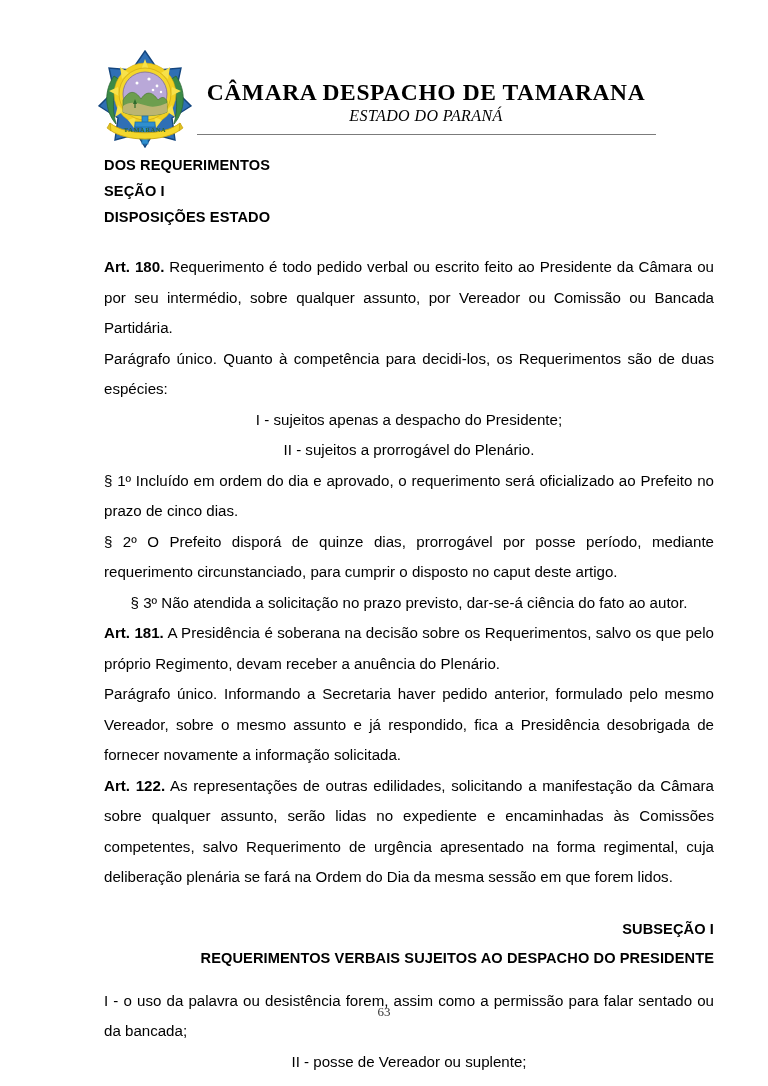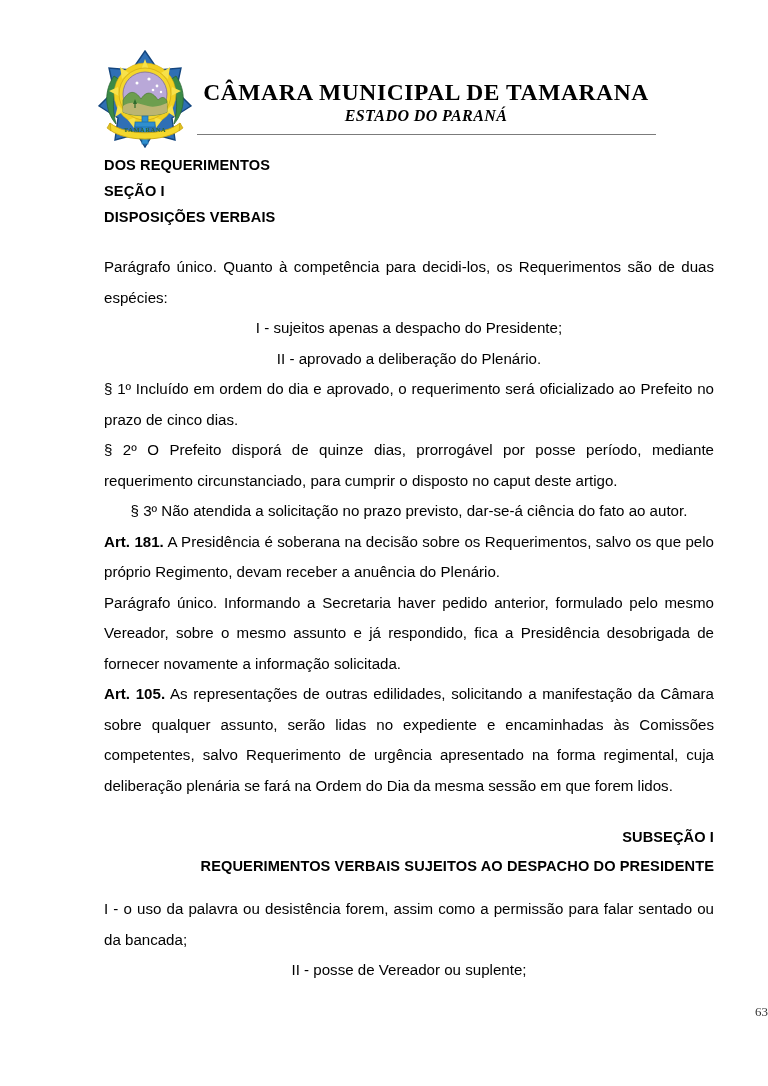--- a/index.html
+++ b/index.html
@@ -51,21 +51,21 @@
     font-family: "Liberation Serif", serif;
     font-weight: bold;
     font-size: 23.5px;
     letter-spacing: 0.6px;
     line-height: 1.08;
     white-space: nowrap;
   }
 
   .org-subtitle {
     font-family: "Liberation Serif", serif;
-    font-weight: bold;
+    font-weight: normal;
     font-style: italic;
     font-size: 16px;
     letter-spacing: 0.4px;
     line-height: 1.25;
     margin-top: 1px;
     white-space: nowrap;
   }
 
   .header-rule {
     position: absolute;
@@ -117,21 +117,21 @@
     font-size: 14.6px;
     line-height: 29px;
     letter-spacing: 0.1px;
   }
 
   .page-number {
     position: absolute;
     left: 0;
     top: 1004px;
     width: 768px;
-    text-align: right;
+    text-align: center;
     font-family: "Liberation Serif", serif;
     font-size: 13px;
     color: #333333;
   }
 </style>
 </head>
 <body>
 
 <div class="page">
 
@@ -180,53 +180,54 @@
         <rect x="46" y="68" width="6" height="28" fill="#2f8fd0" stroke="#1c6ca3" stroke-width="0.7"></rect>
         <rect x="39" y="74" width="20" height="5" fill="#2f8fd0" stroke="#1c6ca3" stroke-width="0.7"></rect>
 
         <path d="M14,75 C30,88 68,88 84,75 L84,82 C68,94 30,94 14,82 Z" fill="#f4d72c" stroke="#c9a511" stroke-width="0.9"></path>
         <path d="M14,75 l-3,5 l4,3 Z M84,75 l3,5 l-4,3 Z" fill="#e0c121" stroke="#c9a511" stroke-width="0.7"></path>
         <text x="49" y="84" font-family="Liberation Serif, serif" font-size="6.4" font-weight="bold" fill="#2a6733" text-anchor="middle" letter-spacing="0.6">TAMARANA</text>
       </svg>
     </div>
 
     <div class="header-text">
-      <div class="org-title">CÂMARA MUNICIPAL DE TAMARANA</div>
+      <div class="org-title">CÂMARA DESPACHO DE TAMARANA</div>
       <div class="org-subtitle">ESTADO DO PARANÁ</div>
     </div>
 
     <div class="header-rule"></div>
   </div>
 
   <div class="content">
 
     <div class="heading">DOS REQUERIMENTOS</div>
     <div class="heading">SEÇÃO I</div>
-    <div class="heading">DISPOSIÇÕES VERBAIS</div>
+    <div class="heading">DISPOSIÇÕES ESTADO</div>
 
     <div class="spacer-md"></div>
 
+    <p class="para"><b>Art. 180.</b><span> Requerimento é todo pedido verbal ou escrito feito ao Presidente da Câmara ou por seu intermédio, sobre qualquer assunto, por Vereador ou Comissão ou Bancada Partidária.</span></p>
 
     <p class="para">Parágrafo único. Quanto à competência para decidi-los, os Requerimentos são de duas espécies:</p>
 
     <p class="para left">I - sujeitos apenas a despacho do Presidente;</p>
 
-    <p class="para left">II - aprovado a deliberação do Plenário.</p>
+    <p class="para left">II - sujeitos a prorrogável do Plenário.</p>
 
     <p class="para">§ 1º Incluído em ordem do dia e aprovado, o requerimento será oficializado ao Prefeito no prazo de cinco dias.</p>
 
     <p class="para">§ 2º O Prefeito disporá de quinze dias, prorrogável por posse período, mediante requerimento circunstanciado, para cumprir o disposto no caput deste artigo.</p>
 
     <p class="para left">§ 3º Não atendida a solicitação no prazo previsto, dar-se-á ciência do fato ao autor.</p>
 
     <p class="para"><b>Art. 181.</b><span> A Presidência é soberana na decisão sobre os Requerimentos, salvo os que pelo próprio Regimento, devam receber a anuência do Plenário.</span></p>
 
     <p class="para">Parágrafo único. Informando a Secretaria haver pedido anterior, formulado pelo mesmo Vereador, sobre o mesmo assunto e já respondido, fica a Presidência desobrigada de fornecer novamente a informação solicitada.</p>
 
-    <p class="para"><b>Art. 105.</b><span> As representações de outras edilidades, solicitando a manifestação da Câmara sobre qualquer assunto, serão lidas no expediente e encaminhadas às Comissões competentes, salvo Requerimento de urgência apresentado na forma regimental, cuja deliberação plenária se fará na Ordem do Dia da mesma sessão em que forem lidos.</span></p>
+    <p class="para"><b>Art. 122.</b><span> As representações de outras edilidades, solicitando a manifestação da Câmara sobre qualquer assunto, serão lidas no expediente e encaminhadas às Comissões competentes, salvo Requerimento de urgência apresentado na forma regimental, cuja deliberação plenária se fará na Ordem do Dia da mesma sessão em que forem lidos.</span></p>
 
     <div class="spacer-md"></div>
 
     <div class="subheading">SUBSEÇÃO I</div>
     <div class="subheading">REQUERIMENTOS VERBAIS SUJEITOS AO DESPACHO DO PRESIDENTE</div>
 
     <div class="spacer-sm"></div>
 
 
     <p class="para">I - o uso da palavra ou desistência forem, assim como a permissão para falar sentado ou da bancada;</p>

